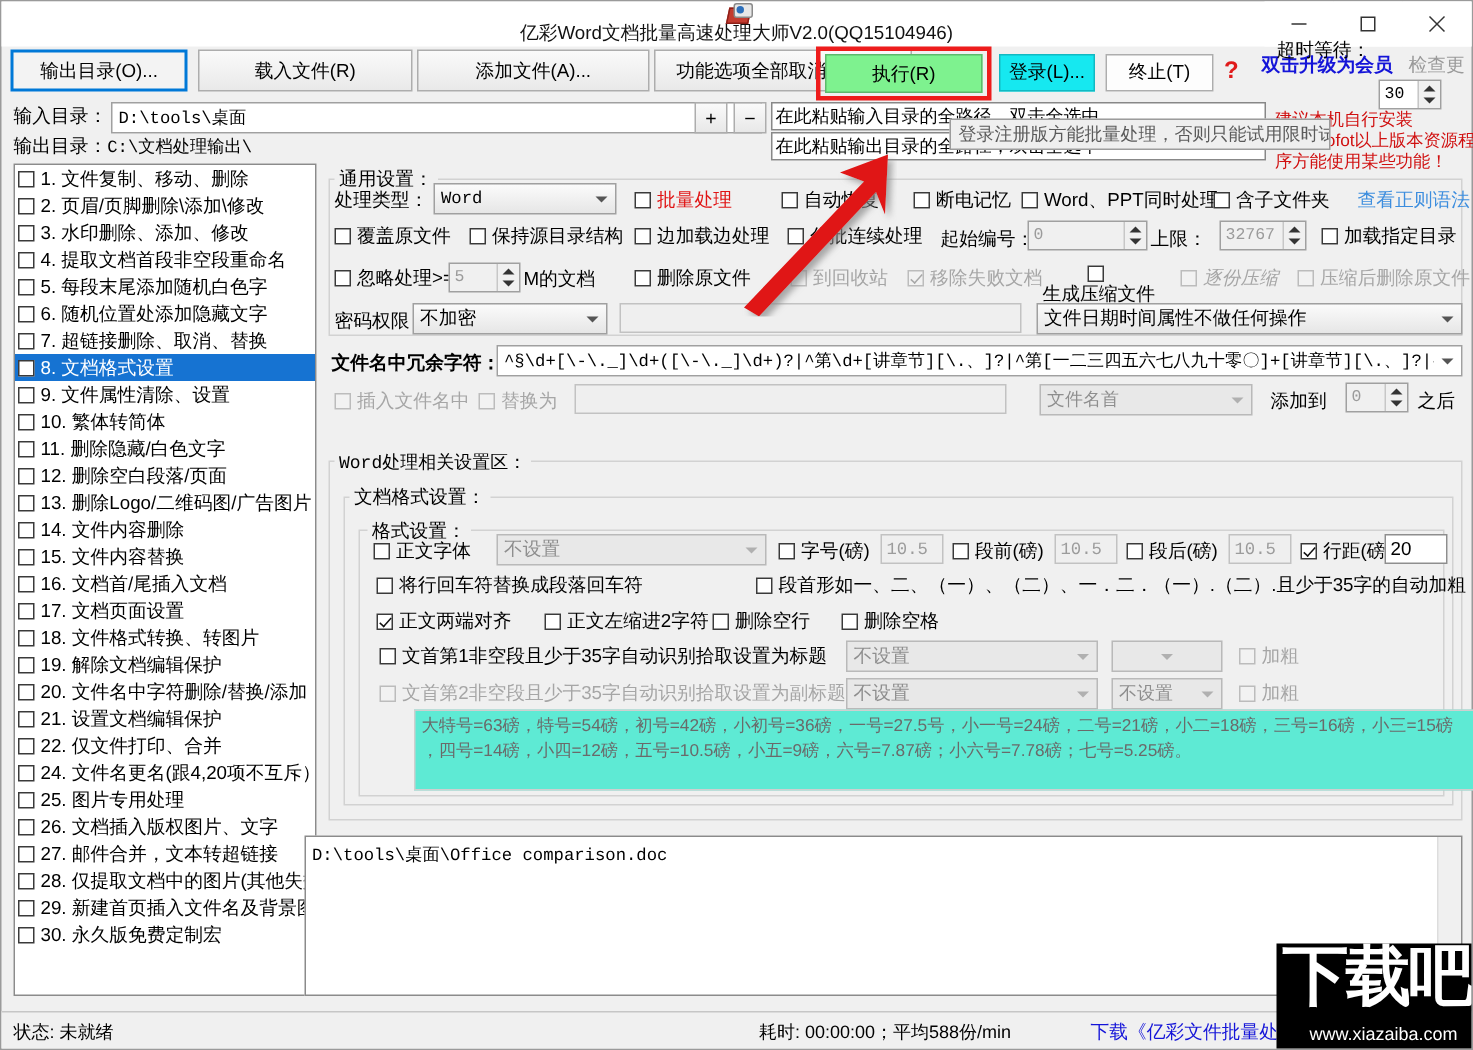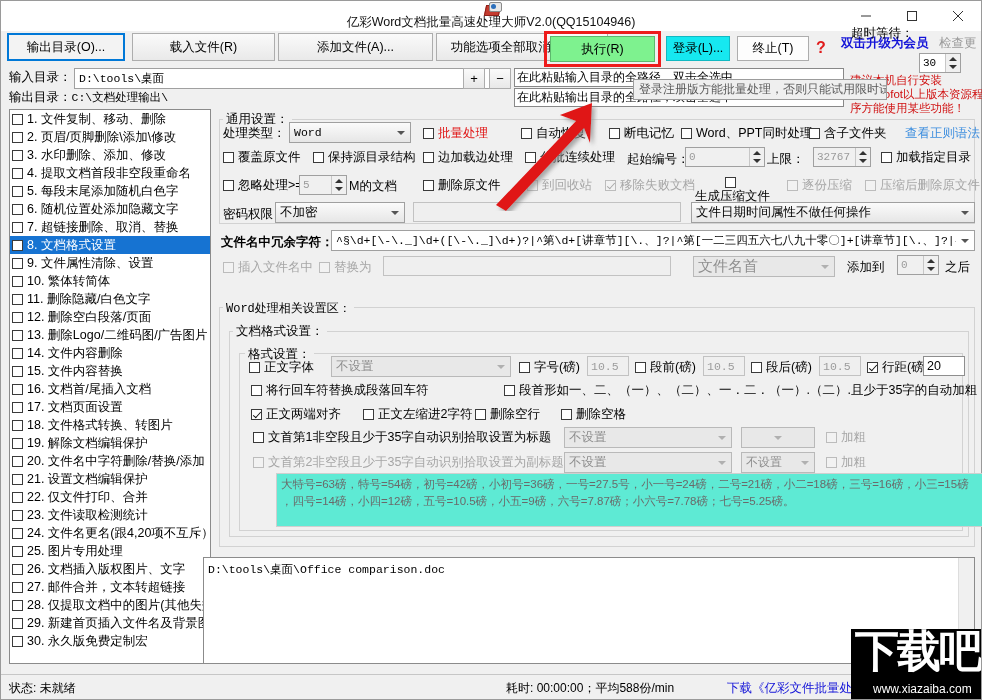--- a/index.html
+++ b/index.html
@@ -279,24 +279,20 @@
         <div class="li">
           <span class="cb"></span>
           <span>21. 设置文档编辑保护</span>
         </div>
         <div class="li">
           <span class="cb"></span>
           <span>22. 仅文件打印、合并</span>
         </div>
         <div class="li">
           <span class="cb"></span>
-          <span>23. 文件读取检测统计</span>
-        </div>
-        <div class="li">
-          <span class="cb"></span>
           <span>24. 文件名更名(跟4,20项不互斥）</span>
         </div>
         <div class="li">
           <span class="cb"></span>
           <span>25. 图片专用处理</span>
         </div>
         <div class="li">
           <span class="cb"></span>
           <span>26. 文档插入版权图片、文字</span>
         </div>
@@ -408,21 +404,21 @@
       <span>到回收站</span>
   </div>
   <div class="chk abs dis" style="left:604px;top:176px;">
     <span class="cb dis ck"></span>
       <span>移除失败文档</span>
   </div>
   <div class="chk abs" style="left:694px;top:176px;flex-direction:column;">
     <span class="cb"></span>
       <span>生成压缩文件</span>
   </div>
-  <div class="chk abs dis" style="left:786px;top:176px;">
+  <div class="chk abs dis" style="left:786px;top:176px;font-style:italic;">
     <span class="cb dis"></span>
       <span>逐份压缩</span>
   </div>
   <div class="chk abs dis" style="left:864px;top:176px;">
     <span class="cb dis"></span>
       <span>压缩后删除原文件</span>
   </div>
 
   <div class="abs lbl" style="left:222px;top:205px;">密码权限：</div>
   <div class="combo flat abs" style="left:274px;top:201px;width:130px;">
@@ -444,21 +440,21 @@
   <div class="chk abs dis" style="left:222px;top:258px;">
     <span class="cb dis"></span>
       <span>插入文件名中</span>
   </div>
   <div class="chk abs dis" style="left:318px;top:258px;">
     <span class="cb dis"></span>
       <span>替换为</span>
   </div>
   <div class="txt gray abs" style="left:382px;top:255px;width:288px;"></div>
   <div class="combo gray abs" style="left:692px;top:255px;width:142px;">
-    <div class="val" style="font-family:'Liberation Sans',sans-serif;font-size:15px;">文件名首</div>
+    <div class="val" style="font-family:'Liberation Sans',sans-serif;font-size:12px;">文件名首</div>
     <div class="arw"></div>
   </div>
   <div class="abs lbl" style="left:846px;top:258px;">添加到</div>
   <div class="spin abs dis" style="left:896px;top:254px;width:42px;">
     <input value="0" style="">
     <div class="arrows">
         <i class="up"></i>
         <i class="dn"></i>
       </div>
   </div>

